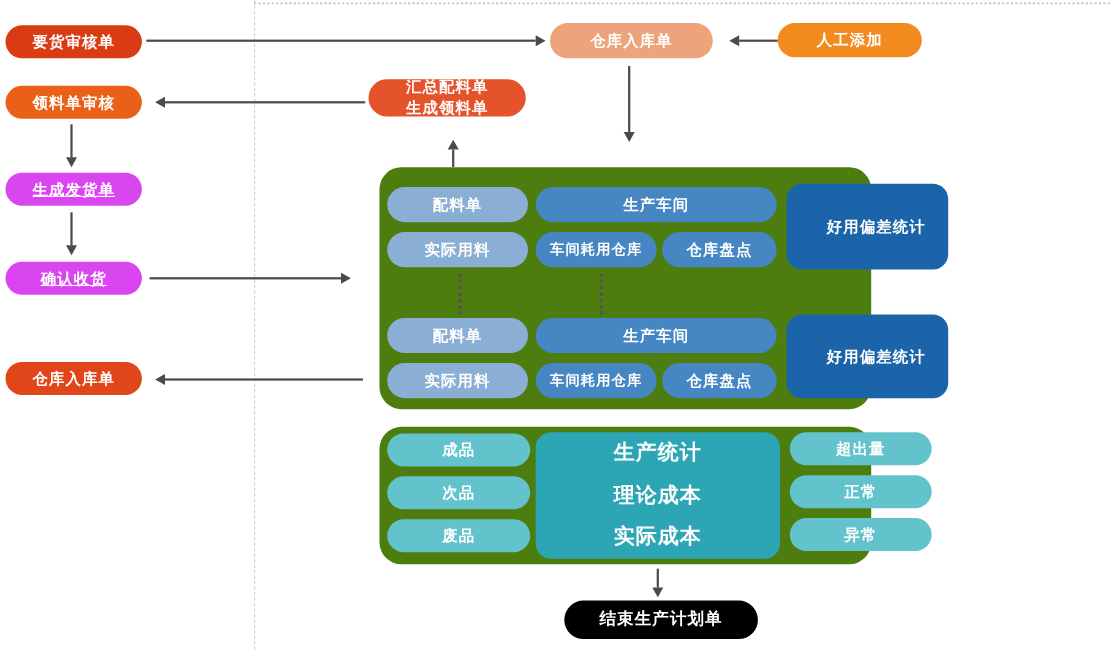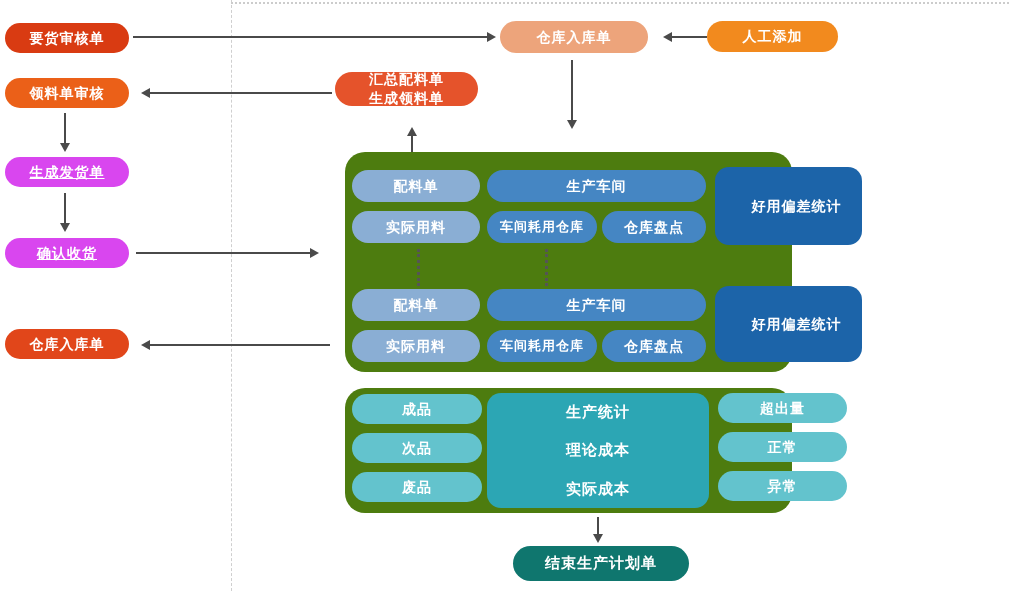--- a/index.html
+++ b/index.html
@@ -23,41 +23,41 @@
   .c-orange{background:#d946ef;text-decoration:underline;}
   .c-dred{background:#E1461A;}
   .c-salmon{background:#EDA47B;}
   .c-borange{background:#F28A1E;}
   .c-sumred{background:#E5532B;}
   .c-lblue{background:#8AAED4;}
   .c-blue{background:#4586C3;}
   .c-dblue{background:#1C64A9;padding-left:16px;}
   .c-tlight{background:#63C3CD;}
   .c-teal{background:#2CA6B4;}
-  .c-slate{background:#0f766e;}
+  .c-slate{background:#000000;}
 
   .panel{position:absolute;left:345px;width:447px;background:#4d7c0f;border-radius:20px;text-decoration:underline;}
   .panel .pill{border-radius:16px;}
 
   
   .ar{position:absolute;background:#4a4a4a;}
   .ar-h{height:2px;}
   .ar-v{width:2px;}
   .to-r::after{content:"";position:absolute;right:-9px;top:-4px;width:0;height:0;
     border-top:5px solid transparent;border-bottom:5px solid transparent;border-left:9px solid #4a4a4a;}
   .to-l::before{content:"";position:absolute;left:-9px;top:-4px;width:0;height:0;
     border-top:5px solid transparent;border-bottom:5px solid transparent;border-right:9px solid #4a4a4a;}
   .to-d::after{content:"";position:absolute;bottom:-9px;left:-4px;width:0;height:0;
     border-left:5px solid transparent;border-right:5px solid transparent;border-top:9px solid #4a4a4a;}
   .to-u::before{content:"";position:absolute;top:-9px;left:-4px;width:0;height:0;
     border-left:5px solid transparent;border-right:5px solid transparent;border-bottom:9px solid #4a4a4a;}
 
   .dotline{position:absolute;width:0;border-left:3px dotted #555;}
   .two-line{flex-direction:column;border-radius:25px;}
-  .center-box{flex-direction:column;justify-content:space-around;font-size:15px;}
+  .center-box{flex-direction:column;justify-content:space-around;font-size:19px;}
 </style>
 </head>
 <body>
 
 <div class="canvas">
 
   <div class="v-dash"></div>
   <div class="h-dots"></div>
 
   <div class="pill lp c-red" style="top:23px;">要货审核单</div>

